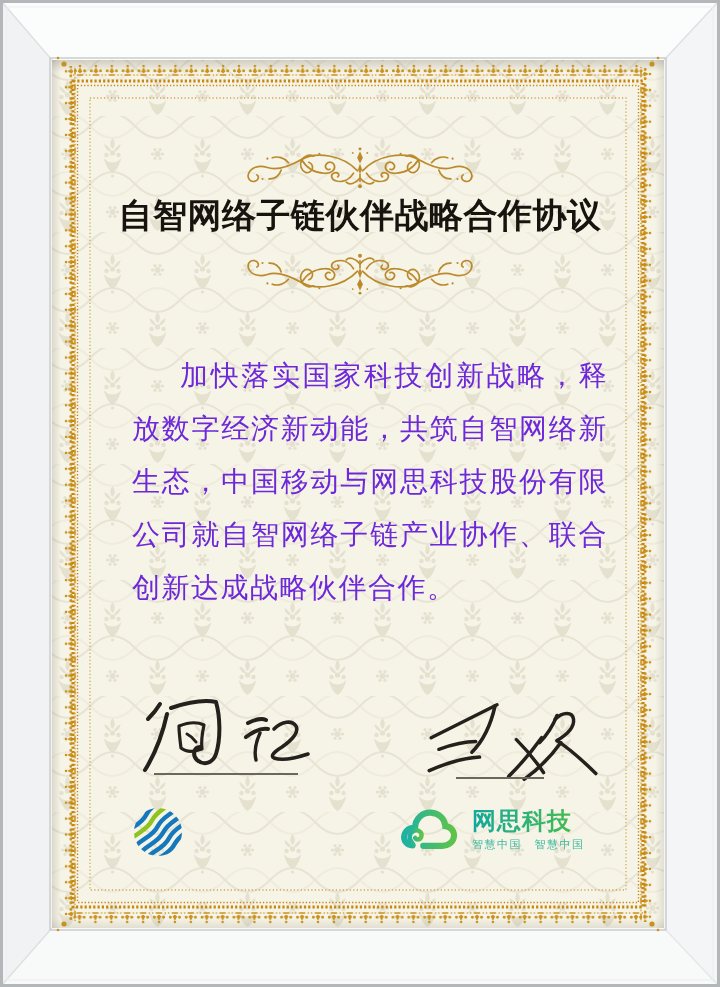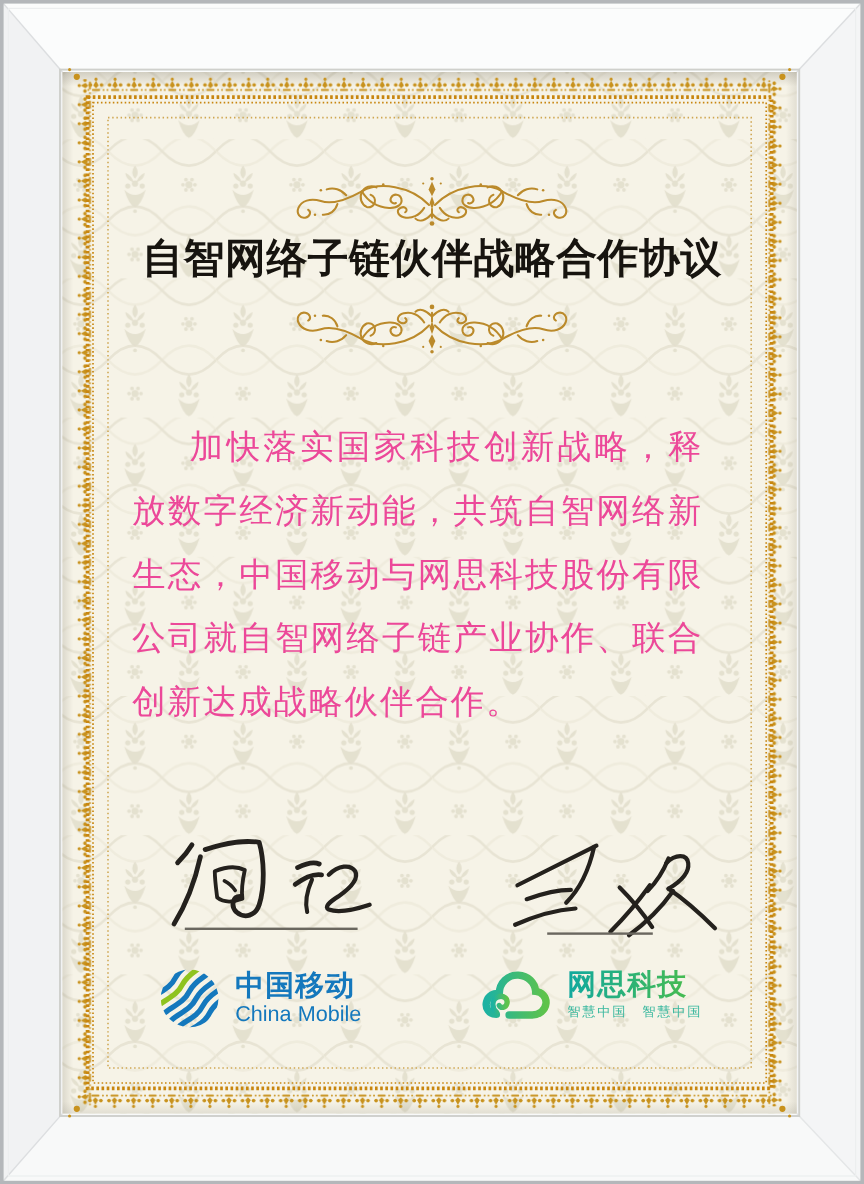--- a/index.html
+++ b/index.html
@@ -9,39 +9,39 @@
   .bg-svg{position:absolute;left:0;top:0;width:720px;height:987px;}
 
   .flourish{left:222px;width:276px;height:52px;}
   .flourish-top{top:144px;}
   .flourish-bottom{top:246px;transform:scaleY(-1);}
 
   .cert-title{left:60px;top:193px;width:600px;text-align:center;
               font-size:34px;font-weight:bold;color:#17140f;letter-spacing:0.5px;
               font-family:"Liberation Serif", serif;}
 
-  .cert-body{left:110px;top:349px;width:476px;font-size:28px;line-height:53px;
-             color:#ec4899;letter-spacing:1.5px;text-align:justify;text-indent:48px;
-             font-family:Liberation Mono, monospace;margin:0;}
+  .cert-body{left:132px;top:349px;width:476px;font-size:28px;line-height:53px;
+             color:#6d28d9;letter-spacing:1.5px;text-align:justify;text-indent:48px;
+             font-family:Liberation Sans, sans-serif;margin:0;}
 
   .sig{pointer-events:none;}
   .sig-left{left:136px;top:692px;width:182px;height:92px;}
   .sig-right{left:423px;top:698px;width:180px;height:92px;}
   .sig-underline{height:2px;background:#6a675f;}
   .ul-left{left:154px;top:773px;width:144px;}
   .ul-right{left:456px;top:777px;width:88px;}
 
   .logo-row-item{display:flex;align-items:center;}
   .cm-logo{left:133px;top:804px;width:225px;height:56px;}
   .cm-mark{width:50px;height:50px;margin-right:13px;flex:0 0 auto;}
   .cm-cn{font-family:"Liberation Sans", sans-serif;font-weight:bold;font-size:24px;
          color:#1478bd;letter-spacing:1px;line-height:26px;}
   .cm-en{font-family:"Liberation Sans", sans-serif;font-size:18px;color:#1478bd;line-height:21px;}
 
-  .ws-logo{left:388px;top:801px;width:210px;height:56px;justify-content:center;}
+  .ws-logo{left:400px;top:801px;width:210px;height:56px;}
   .ws-mark{width:58px;height:50px;margin-right:14px;flex:0 0 auto;}
   .ws-cn{font-family:"Liberation Sans", sans-serif;font-weight:bold;font-size:24px;
          color:#1fae8f;letter-spacing:1px;line-height:27px;}
   @supports (-webkit-background-clip:text){
     .ws-cn{background:linear-gradient(90deg,#12a99e,#4cbd46);
            -webkit-background-clip:text;background-clip:text;color:transparent;}
   }
   .ws-tag{font-family:"Liberation Sans", sans-serif;font-size:11px;color:#3ab89f;
           letter-spacing:1.5px;line-height:14px;margin-top:3px;}
 </style>
@@ -261,24 +261,20 @@
         <g transform="rotate(-44 26 26)" fill="none" stroke-linecap="round" stroke-width="4.6">
           <path d="M-8,4.5 C6,-0.5 16,9.5 30,4.5 C42,0.5 50,6.5 60,4.5" stroke="#1478bd"></path>
           <path d="M-8,13 C6,8 16,18 30,13 C42,9 50,15 60,13" stroke="#8fc31f"></path>
           <path d="M-8,21.5 C6,16.5 16,26.5 30,21.5 C42,17.5 50,23.5 60,21.5" stroke="#1478bd"></path>
           <path d="M-8,30 C6,25 16,35 30,30 C42,26 50,32 60,30" stroke="#1478bd"></path>
           <path d="M-8,38.5 C6,33.5 16,43.5 30,38.5 C42,34.5 50,40.5 60,38.5" stroke="#1478bd"></path>
           <path d="M-8,47 C6,42 16,52 30,47 C42,43 50,49 60,47" stroke="#1478bd"></path>
         </g>
       </g>
     </svg>
-    <div>
-      <div class="cm-cn">中国移动</div>
-      <div class="cm-en">China Mobile</div>
-    </div>
   </div>
 
   <div class="abs logo-row-item ws-logo">
     <svg class="ws-mark" viewBox="0 0 60 52" xmlns="http://www.w3.org/2000/svg">
       <defs>
         <linearGradient id="wsg" x1="0" y1="0" x2="1" y2="0">
           <stop offset="0" stop-color="#1db2a2"></stop>
             <stop offset="1" stop-color="#5fc34a"></stop>
         </linearGradient>
       </defs>

